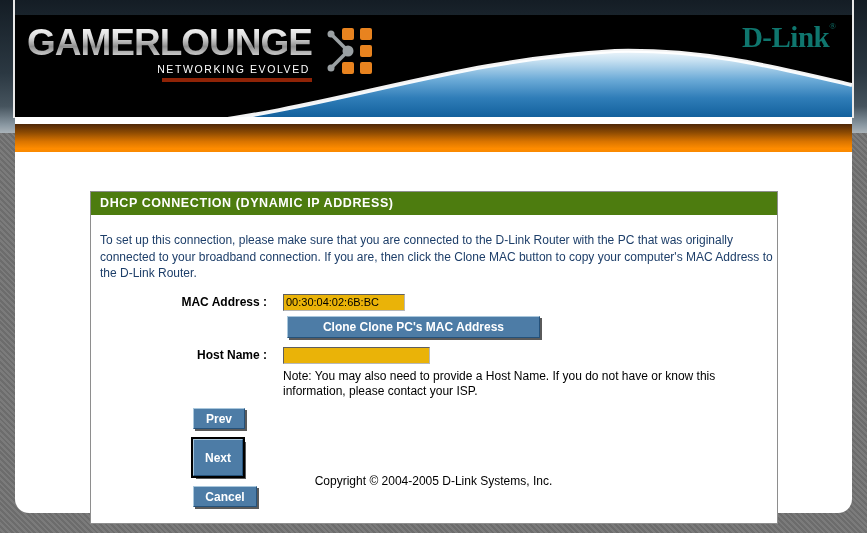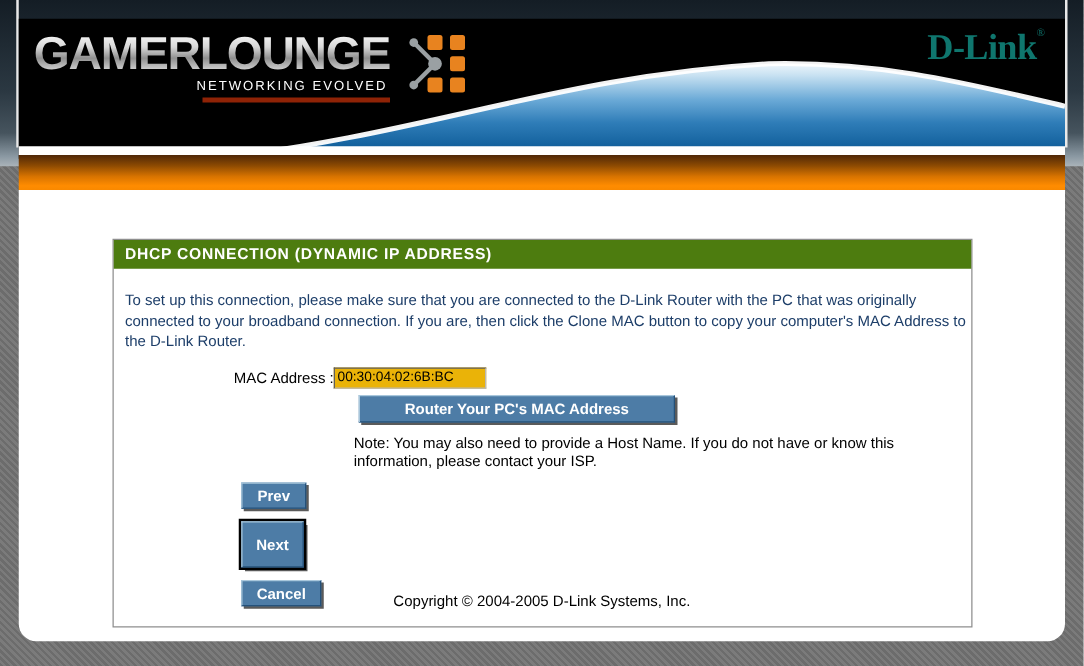--- a/index.html
+++ b/index.html
@@ -45,22 +45,22 @@
 
   .content-box{position:absolute;left:75px;top:39px;width:688px;box-sizing:border-box;
                border:1px solid #8e8e8e;background:#fff;}
   .section-title{height:23px;line-height:23px;background:#4d7c0f;color:#ffffff;
                  font-size:12.5px;font-weight:bold;letter-spacing:0.6px;padding-left:9px;}
   .section-body{padding:17px 9px 14px 9px;}
 
   .desc{margin:0 0 12px 0;width:676px;font-size:12px;line-height:1.38;font-weight:normal;color:#1d3e69;}
 
   .row{display:flex;align-items:center;}
-  .lbl{width:167px;text-align:right;padding-right:0;margin-right:0;
-       font-size:12px;font-weight:normal;color:#000;}
+  .lbl{width:167px;text-align:right;padding-right:0;margin-right:16px;
+       font-size:12px;font-weight:bold;color:#000;}
   .txt{box-sizing:border-box;height:17px;font-size:11px;font-family:"Liberation Sans",sans-serif;
        padding:1px 2px;background:#eab308;border:1px solid;border-color:#5f5f5f #b8b8b8 #b8b8b8 #5f5f5f;}
   .txt.mac{width:122px;}
   .txt.host{width:147px;}
 
   .btn{background:#4d7ca6;color:#fff;font-family:"Liberation Sans",sans-serif;
        font-size:12px;font-weight:bold;border:1px solid;cursor:pointer;
        border-color:#a9c7dc #24517a #24517a #a9c7dc;box-shadow:2px 2px 0 #5a5a5a;}
   .clone-btn{margin:5px 0 9px 187px;width:253px;height:22px;}
   .host-row{margin-bottom:5px;}
@@ -133,22 +133,26 @@
       <div class="section-title">DHCP CONNECTION (DYNAMIC IP ADDRESS)</div>
 
       <div class="section-body">
         <p class="desc">To set up this connection, please make sure that you are connected to the D-Link Router with the PC that was originally connected to your broadband connection. If you are, then click the Clone MAC button to copy your computer's MAC Address to the D-Link Router.</p>
 
         <div class="row">
           <span class="lbl">MAC Address :</span>
           <input class="txt mac" type="text" value="00:30:04:02:6B:BC" style="">
         </div>
 
-        <button class="btn clone-btn">Router Your PC's MAC Address</button>
+        <button class="btn clone-btn">Clone Clone PC's MAC Address</button>
 
+        <div class="row host-row">
+          <span class="lbl">Host Name :</span>
+          <input class="txt host" type="text" value="" style="">
+        </div>
 
         <p class="note">Note: You may also need to provide a Host Name. If you do not have or know this information, please contact your ISP.</p>
 
         <div class="btn-row">
           <button class="btn prev">Prev</button>
           <button class="btn next">Next</button>
           <button class="btn cancel">Cancel</button>
         </div>
       </div>
     </div>

